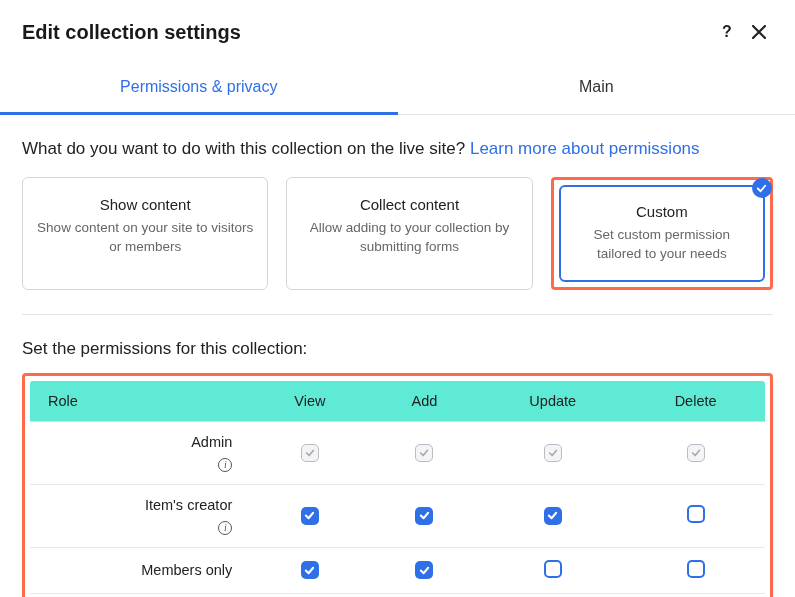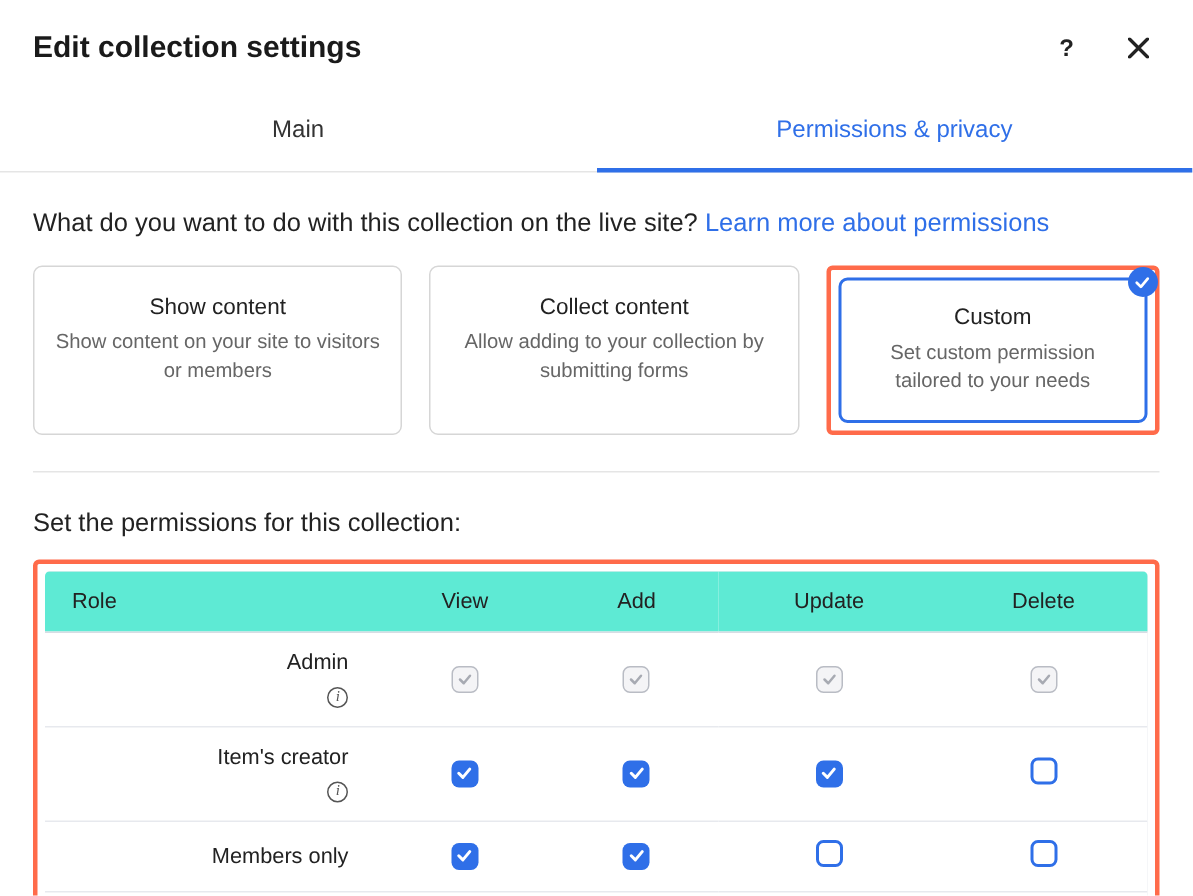--- a/index.html
+++ b/index.html
@@ -8,21 +8,20 @@
     font-family: -apple-system, BlinkMacSystemFont, "Segoe UI", Helvetica, Arial, sans-serif;
     color: #1a1a1a;
     background: #fff;
     width: 795px;
     height: 597px;
   }
   .header {
     display: flex;
     align-items: center;
     padding: 16px 20px 10px 22px;
-    gap: 16px;
   }
   .header h1 {
     font-size: 20px;
     font-weight: 700;
     margin: 0;
     flex: 1;
   }
   .header .icon-btn {
     width: 32px;
     height: 32px;
@@ -219,22 +218,22 @@
       </svg>
   </div>
   <div class="icon-btn">
     <svg width="14" height="14" viewBox="0 0 14 14">
         <path d="M1 1 L13 13 M13 1 L1 13" stroke="#222" stroke-width="2.2" stroke-linecap="round"></path>
       </svg>
   </div>
 </div>
 
 <div class="tabs">
+  <div class="tab active">Permissions &amp; privacy</div>
   <div class="tab">Main</div>
-  <div class="tab active">Permissions &amp; privacy</div>
 </div>
 
 <div class="content">
 
   <div class="q-row">
     <span>What do you want to do with this collection on the live site? </span><a>Learn more about permissions</a>
   </div>
 
   <div class="options">
     <div class="opt">

